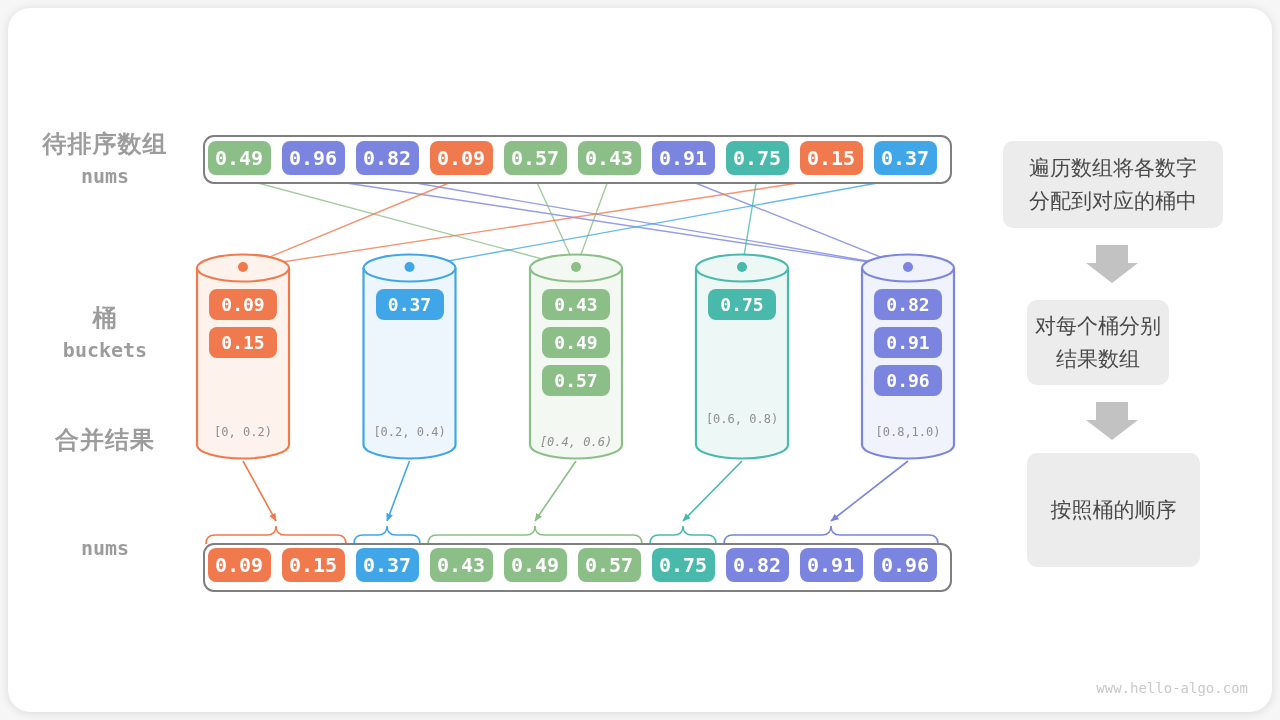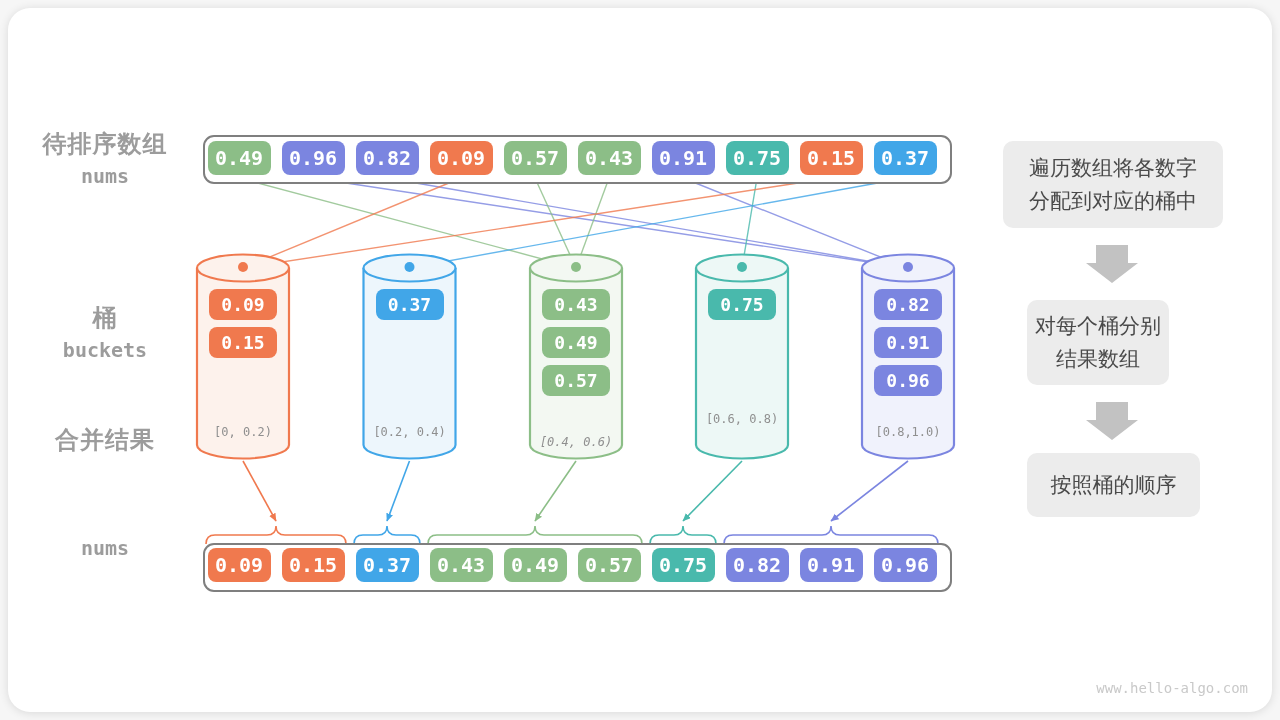--- a/index.html
+++ b/index.html
@@ -125,21 +125,21 @@
   <div class="array-box" id="result-array" style="left:203px;top:543px;width:745px;height:45px;"></div>
 
   <div class="flow-box" style="left:1003px;top:141px;width:220px;height:87px;">
     <div>遍历数组将各数字</div>
     <div>分配到对应的桶中</div>
   </div>
   <div class="flow-box" style="left:1027px;top:300px;width:142px;height:85px;">
     <div>对每个桶分别</div>
     <div>结果数组</div>
   </div>
-  <div class="flow-box" style="left:1027px;top:453px;width:173px;height:64px;">
+  <div class="flow-box" style="left:1027px;top:453px;width:173px;height:114px;">
     <div>按照桶的顺序</div>
   </div>
 
   <div class="watermark">www.hello-algo.com</div>
 <div class="cell" style="left: 207.5px; top: 141px; width: 63px; height: 34px; background: rgb(140, 190, 135);">0.49</div>
     <div class="cell" style="left: 281.5px; top: 141px; width: 63px; height: 34px; background: rgb(123, 133, 224);">0.96</div>
     <div class="cell" style="left: 355.5px; top: 141px; width: 63px; height: 34px; background: rgb(123, 133, 224);">0.82</div>
     <div class="cell" style="left: 429.5px; top: 141px; width: 63px; height: 34px; background: rgb(240, 121, 78);">0.09</div>
     <div class="cell" style="left: 503.5px; top: 141px; width: 63px; height: 34px; background: rgb(140, 190, 135);">0.57</div>
     <div class="cell" style="left: 577.5px; top: 141px; width: 63px; height: 34px; background: rgb(140, 190, 135);">0.43</div>

